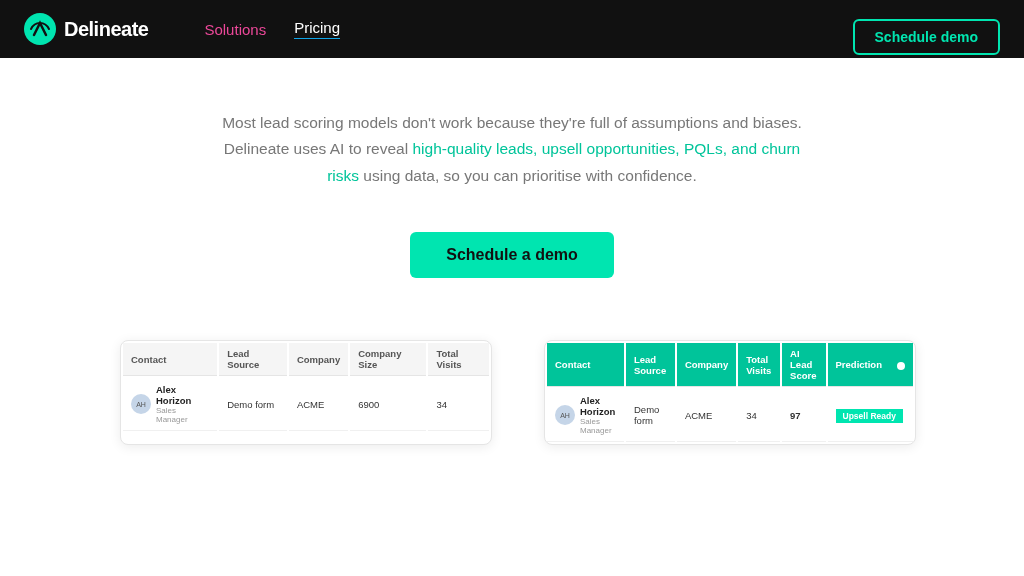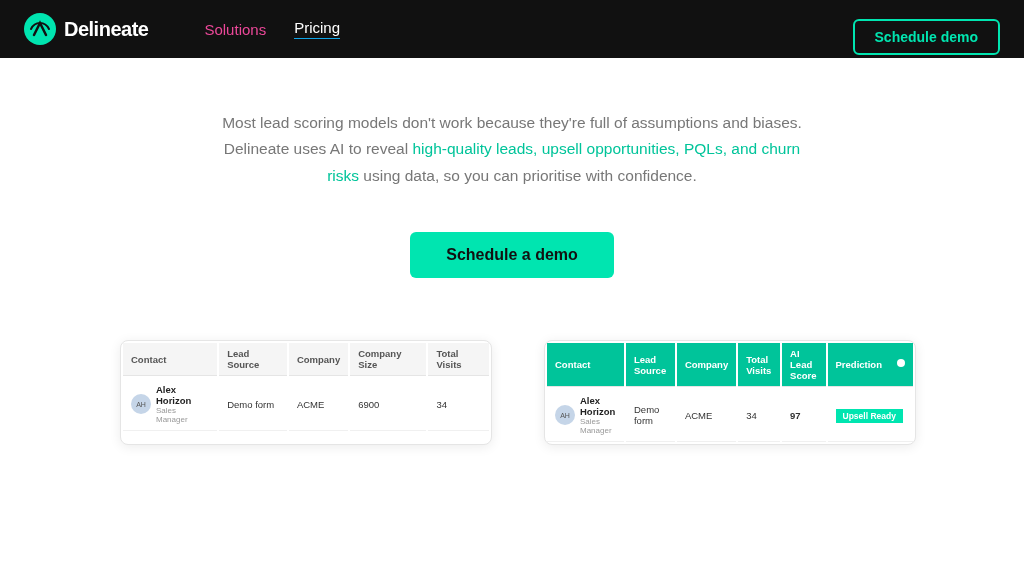--- a/index.html
+++ b/index.html
@@ -175,21 +175,21 @@
       font-size: 8.5px;
       font-weight: 700;
       white-space: nowrap;
     }
     .ai-score {
       color: #00b890;
       font-weight: 700;
     }
     .th-prediction {
       display: flex;
-      align-items: flex-start;
+      align-items: flex-end;
       gap: 15px;
     }
     .pred-dot {
       width: 8px;
       height: 8px;
       border-radius: 50%;
       background: #fff;
       display: inline-block;
     }
   </style>

